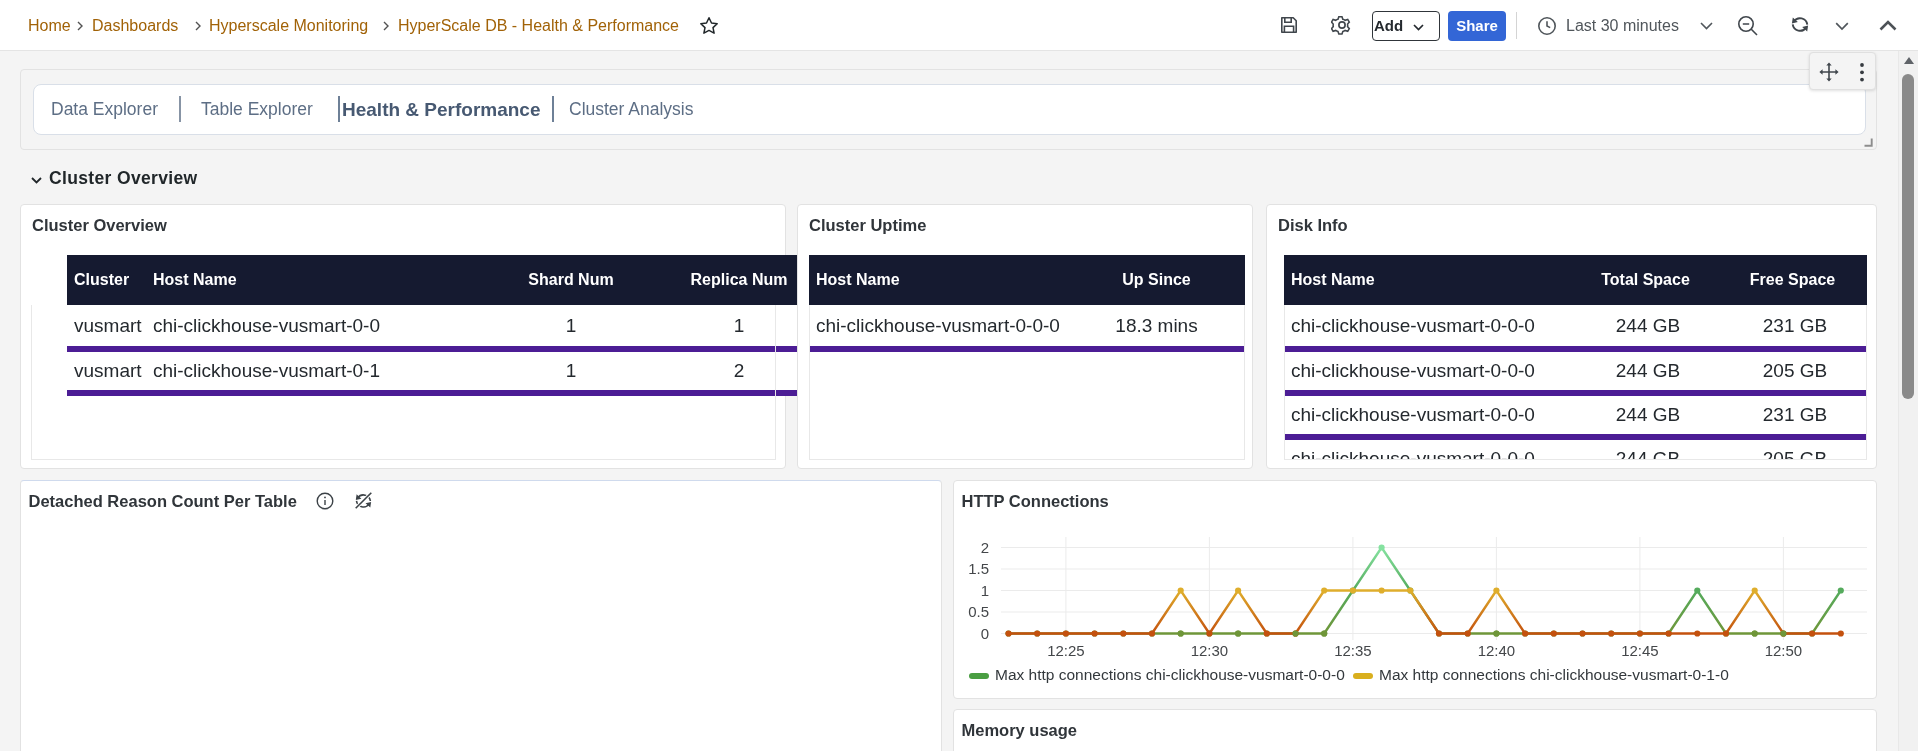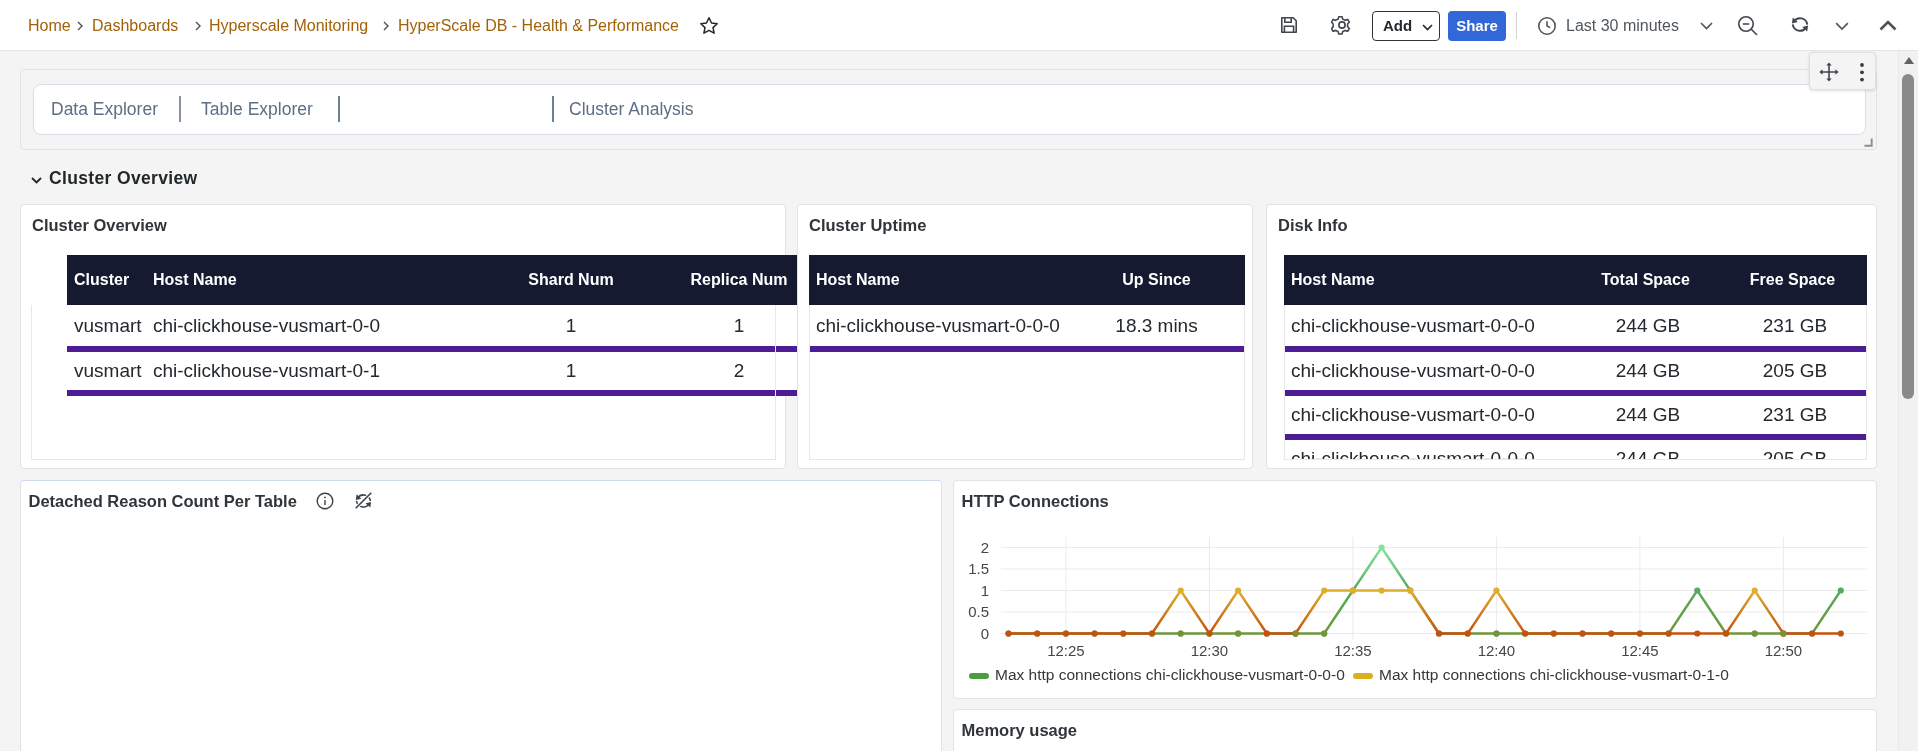--- a/index.html
+++ b/index.html
@@ -5,21 +5,21 @@
 * { margin:0; padding:0; box-sizing:border-box; }
 html,body { width:1918px; height:751px; overflow:hidden; }
 body { background:#f4f4f4; font-family:"Liberation Sans", sans-serif; color:#21272a; position:relative; }
 .abs { position:absolute; }
 
 
 #hdr { position:absolute; top:0; left:0; width:1918px; height:51px; background:#fff; border-bottom:1px solid #e4e4e4; z-index:5; }
 .crumb { font-size:16px; color:#a16207; }
 
 
-#addbtn { position:absolute; left:1372px; top:11px; width:68px; height:30px; border:1px solid #30353a; border-radius:4px; background:#fff; font-size:15px; font-weight:bold; color:#24292e; line-height:28px; text-align:left; padding-left:10px; }
+#addbtn { position:absolute; left:1372px; top:11px; width:68px; height:30px; border:1px solid #30353a; border-radius:4px; background:#fff; font-size:15px; font-weight:bold; color:#24292e; line-height:28px; text-align:left; padding-left:1px; }
 #sharebtn { position:absolute; left:1448px; top:11px; width:58px; height:30px; border-radius:4px; background:#3366d6; font-size:15px; font-weight:bold; color:#fff; line-height:30px; text-align:center; }
 #hdrdiv { position:absolute; left:1516px; top:12px; width:1px; height:27px; background:#d4d4d4; }
 #last30 { position:absolute; left:1566px; top:17px; font-size:16px; color:#50565b; }
 
 
 #sbar { position:absolute; right:0; top:51px; width:20px; height:700px; background:#f1f1f1; border-left:1px solid #e8e8e8; z-index:6; }
 #sthumb { position:absolute; left:3px; top:23px; width:12px; height:325px; background:#8a8a8a; border-radius:6px; }
 
 
 #tabpanel { position:absolute; left:20px; top:69px; width:1857px; height:81px; border:1px solid #e2e2e2; border-radius:4px; }
@@ -119,20 +119,21 @@
       <path d="M1.5 9.5L9 2l7.5 7.5" fill="none" stroke="#4d5257" stroke-width="2.6"></path>
     </svg>
 </div>
 
 <div id="tabpanel">
   <div id="tabcard">
     <span class="tab" style="left:17px;">Data Explorer</span>
     <div class="tabsep" style="left:145px; background:#8794a5;"></div>
     <span class="tab" style="left:167px;">Table Explorer</span>
     <div class="tabsep" style="left:304px;"></div>
+    <span class="tab" id="tabactive" style="left:308px;">Health &amp; Performance</span>
     <div class="tabsep" style="left:518px;"></div>
     <span class="tab" style="left:535px;">Cluster Analysis</span>
   </div>
   <svg id="rsz" width="9" height="9" viewBox="0 0 9 9">
       <path d="M7.7 0.5v7.2H0.5" fill="none" stroke="#8d8d8d" stroke-width="1.9"></path>
     </svg>
 </div>
 
 <div id="wtool">
   <svg class="abs" style="left:8px; top:8px;" width="22" height="22" viewBox="0 0 22 22" fill="none" stroke="#40464c" stroke-width="1.6">

